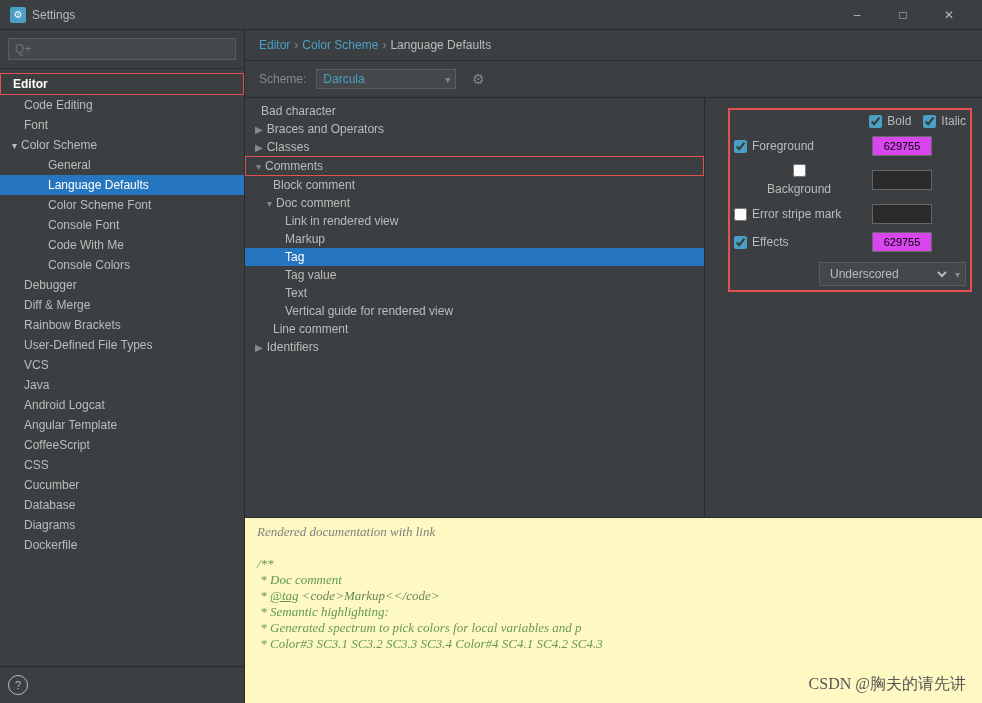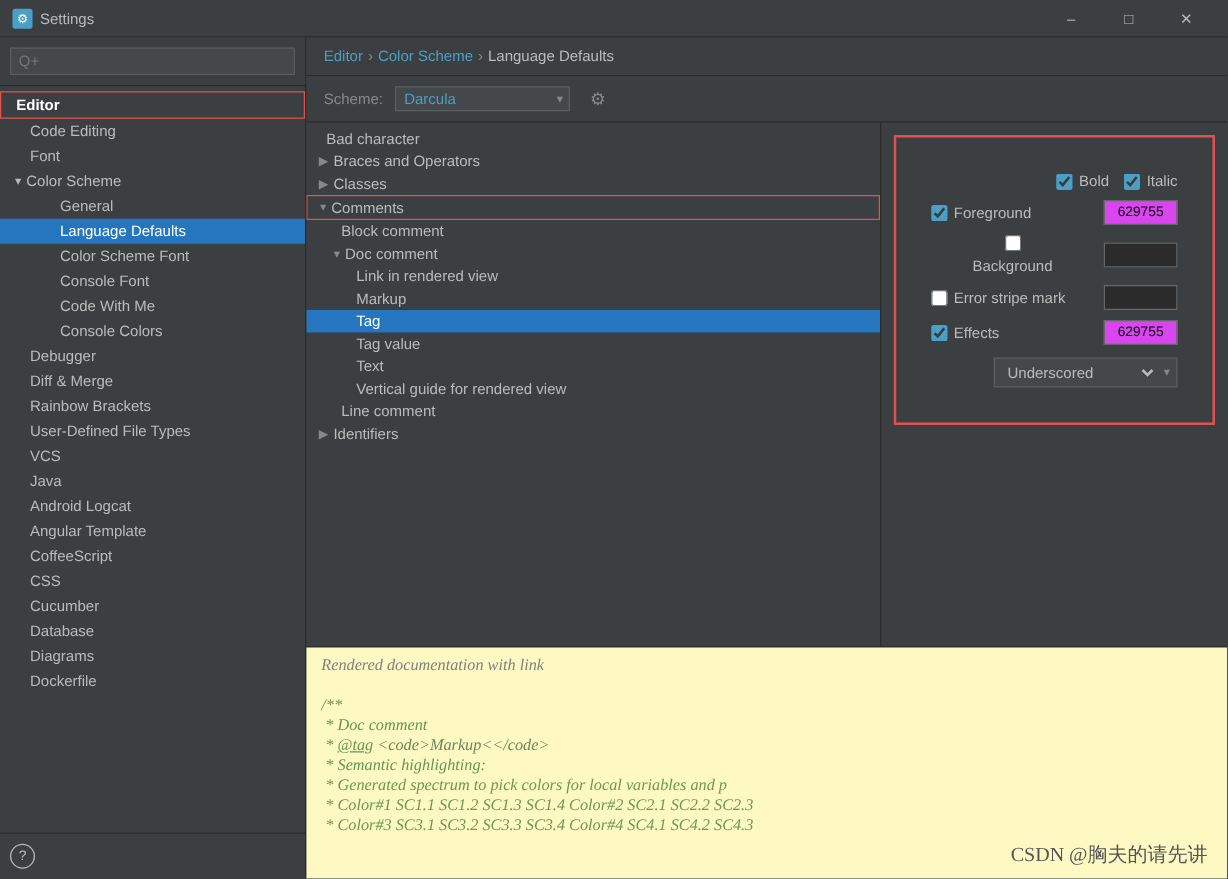--- a/index.html
+++ b/index.html
@@ -213,24 +213,25 @@
     .right-options {
       flex: 1;
       display: flex;
       flex-direction: column;
       padding: 10px;
       overflow: hidden;
     }
     .options-box {
       border: 2px solid #e05252;
       background: #3c3f41;
-      padding: 28px;
+      padding: 4px;
       display: flex;
       flex-direction: column;
       gap: 8px;
+      margin-left: 13px;
     }
     .options-row {
       display: flex;
       align-items: center;
       justify-content: flex-end;
       gap: 12px;
     }
     .checkbox-label {
       font-size: 12px;
       color: #bbbbbb;
@@ -495,18 +496,17 @@
     </div>
 
     <div class="bottom-preview">
       <div class="preview-line"><span class="preview-comment">Rendered documentation with link</span></div>
       <div class="preview-line">&nbsp;</div>
       <div class="preview-line"><span class="preview-doc-comment">/**</span></div>
       <div class="preview-line"><span class="preview-doc-comment"> * Doc comment</span></div>
       <div class="preview-line"><span class="preview-doc-comment"> * </span><span class="preview-tag">@tag</span><span class="preview-doc-comment"> </span><span class="preview-code">&lt;code&gt;Markup&lt;&lt;/code&gt;</span></div>
       <div class="preview-line"><span class="preview-doc-comment"> * Semantic highlighting:</span></div>
       <div class="preview-line"><span class="preview-highlight"> * Generated spectrum to pick colors for local variables and p</span></div>
-      <div class="preview-line"><span class="preview-highlight"> * Color#1 SC1.1 SC1.2 SC1.3 SC1.4 Color#2 SC2.1 SC2.2 SC2.3</span></div>
       <div class="preview-line"><span class="preview-highlight"> * Color#3 SC3.1 SC3.2 SC3.3 SC3.4 Color#4 SC4.1 SC4.2 SC4.3</span></div>
       <div style="position:absolute; bottom:8px; right:16px; color:#555; font-size:16px;">CSDN @胸夫的请先讲</div>
     </div>
   </div>
 </div>
 
 </body></html>

